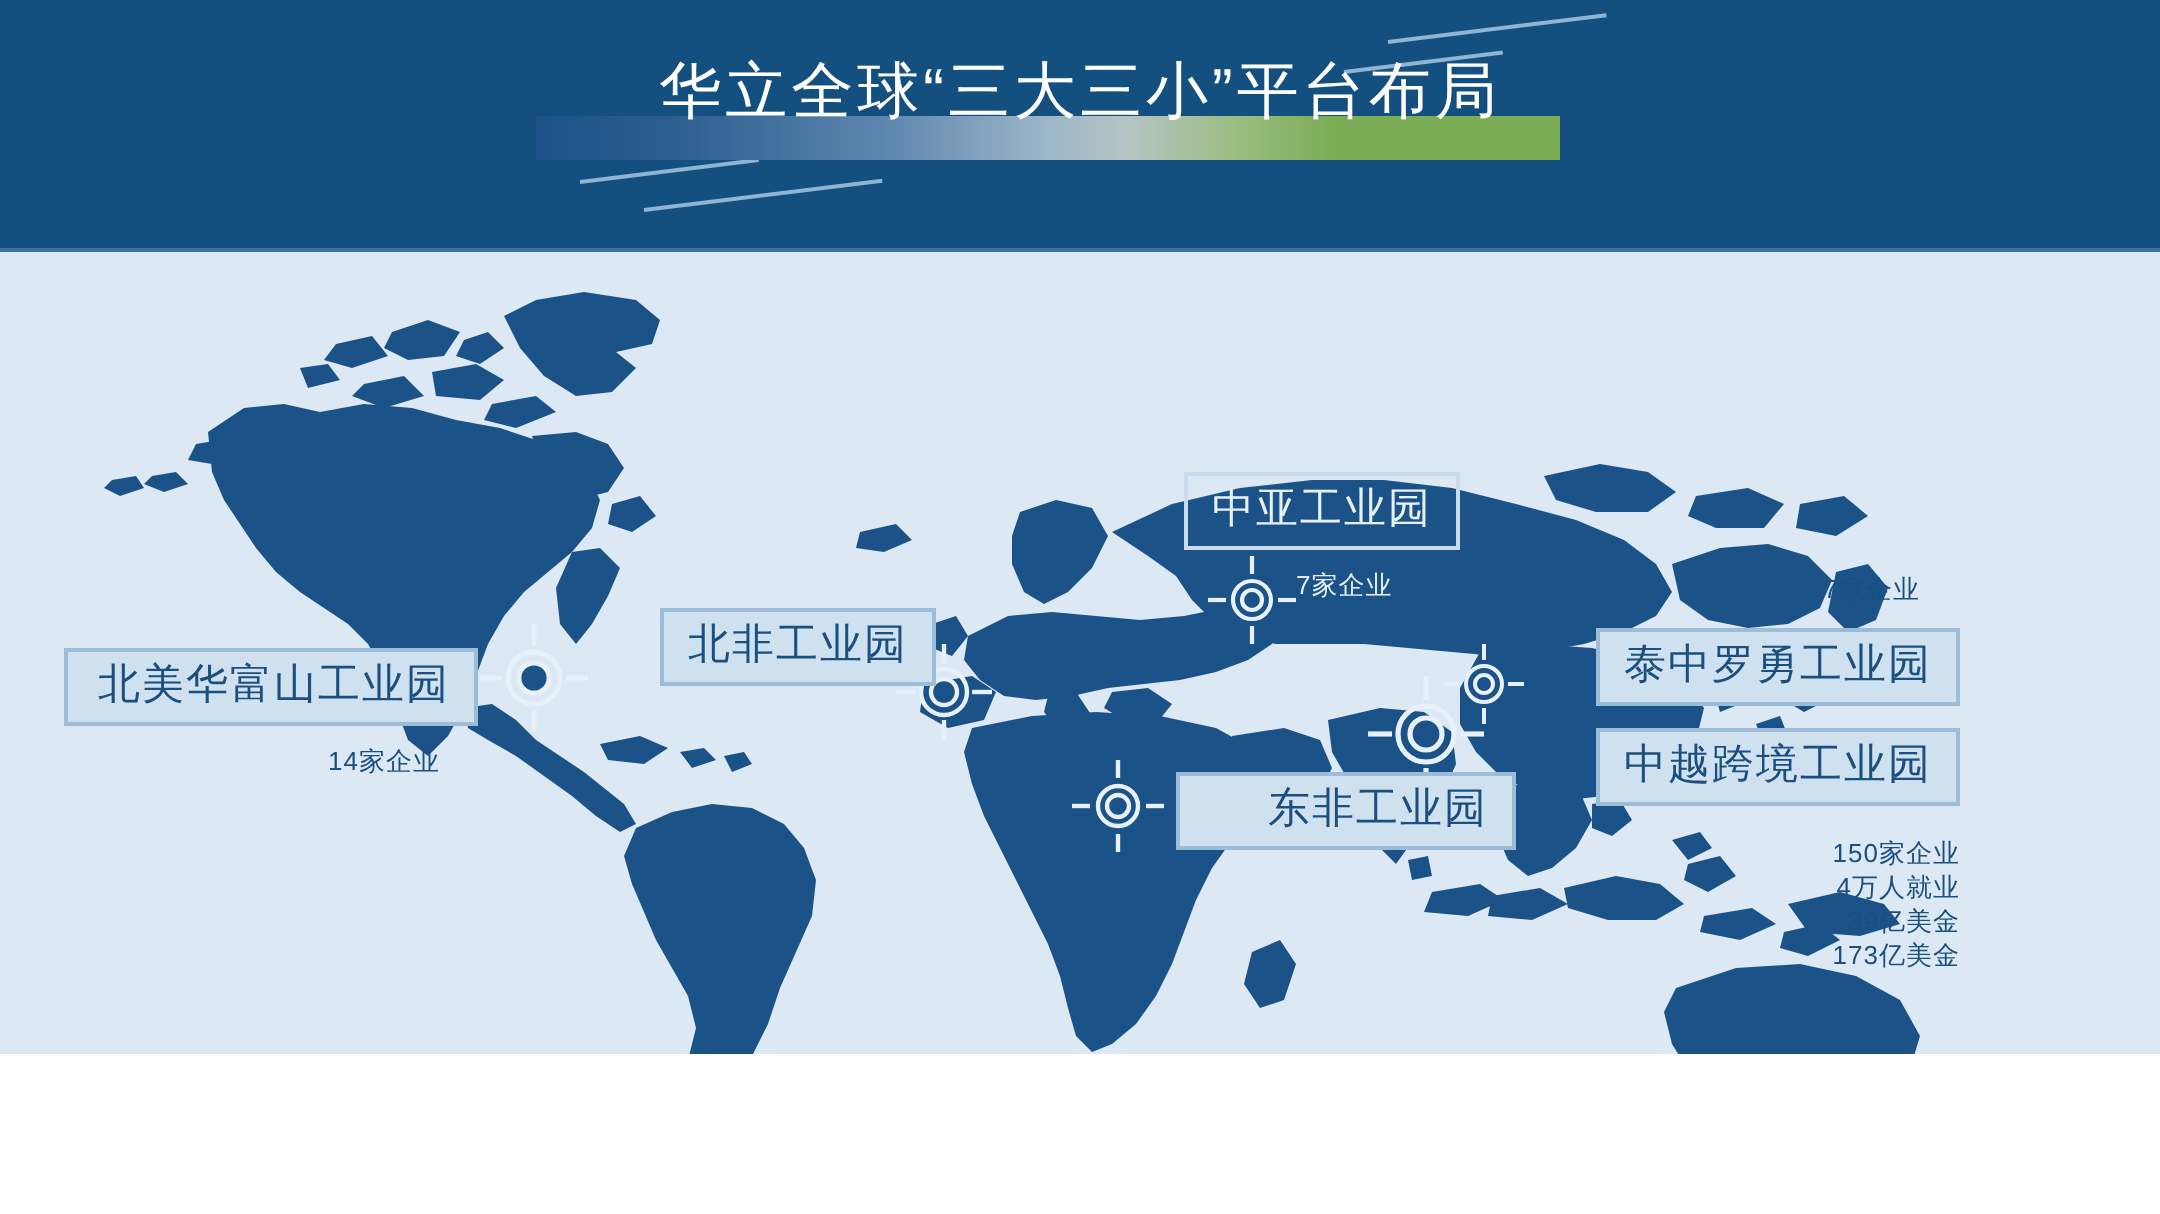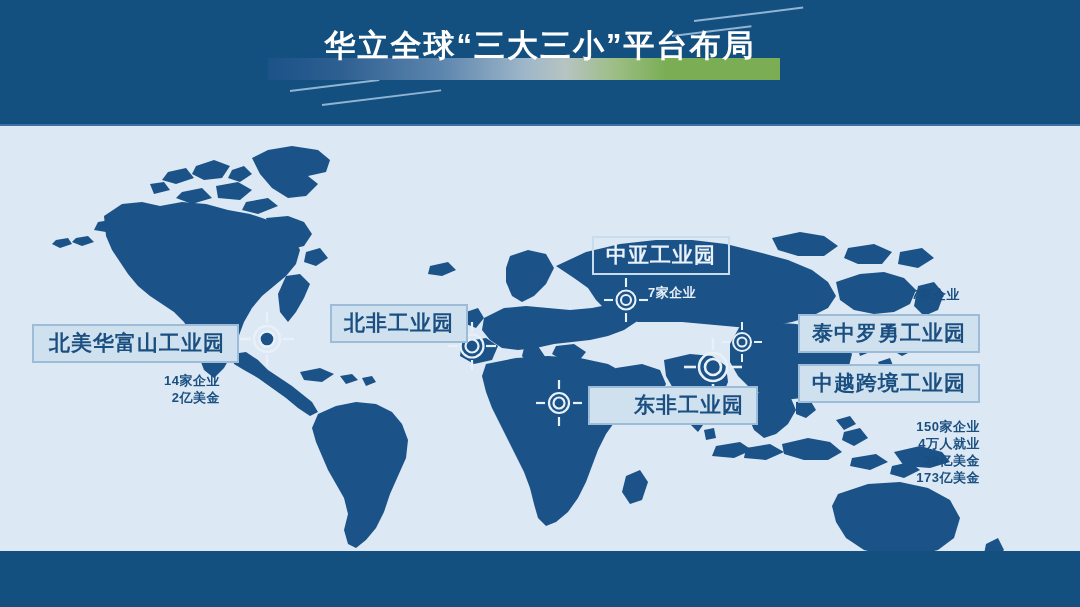--- a/index.html
+++ b/index.html
@@ -6,24 +6,23 @@
     margin: 0;
     padding: 0;
     background: #ffffff;
   }
   body {
     font-family: "Liberation Sans", "DejaVu Sans", sans-serif;
   }
   #slide {
     position: relative;
     width: 1080px;
-    height: 607px;
+    height: 527px;
     overflow: hidden;
     background: #dce8f4;
-    font-weight: bold;
   }
 
   
   .header-band {
     position: absolute;
     left: 0; top: 0;
     width: 1080px;
     height: 124px;
     background: #14507f;
   }
@@ -327,21 +326,20 @@
         <line x1="29" y1="46" x2="29" y2="58"></line>
         <line x1="0" y1="29" x2="12" y2="29"></line>
         <line x1="46" y1="29" x2="58" y2="29"></line>
       </g>
     </svg>
 
     <div class="label-box" style="left:32px; top:198px;padding-left:15px;">北美华富山工业园</div>
 
     <div class="stat-text" style="left:90px; top:246px; width:130px;">
       <div>14家企业</div>
-      <div>2亿美金</div>
     </div>
 
     <div class="label-box" style="left:330px; top:178px;">北非工业园</div>
 
     <div class="label-box on-dark" style="left:592px; top:110px;">中亚工业园</div>
 
     <div class="stat-text on-dark left-al" style="left:648px; top:158px;">7家企业</div>
 
     <div class="label-box" style="left:588px; top:260px;padding-left:44px;">东非工业园</div>
 

